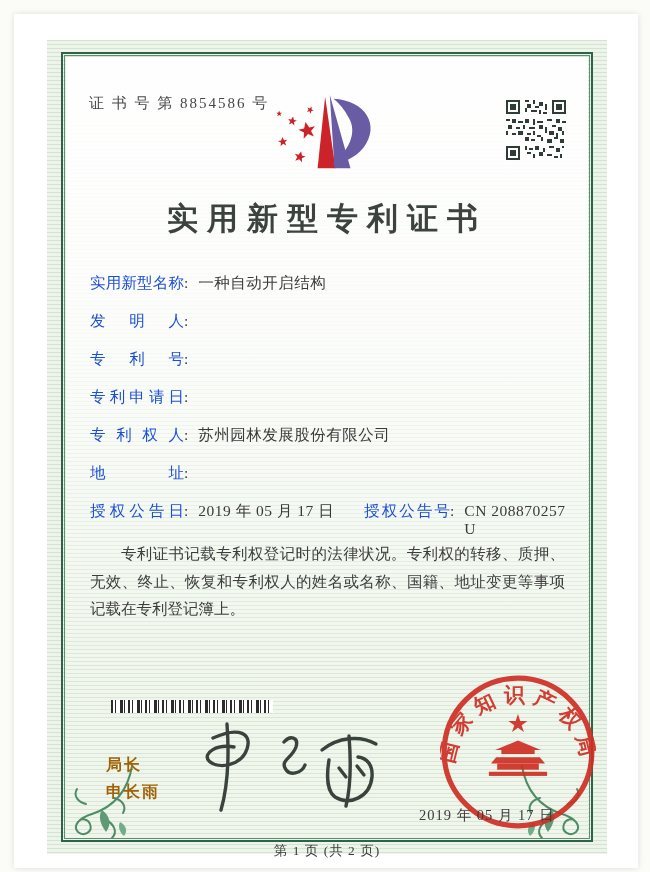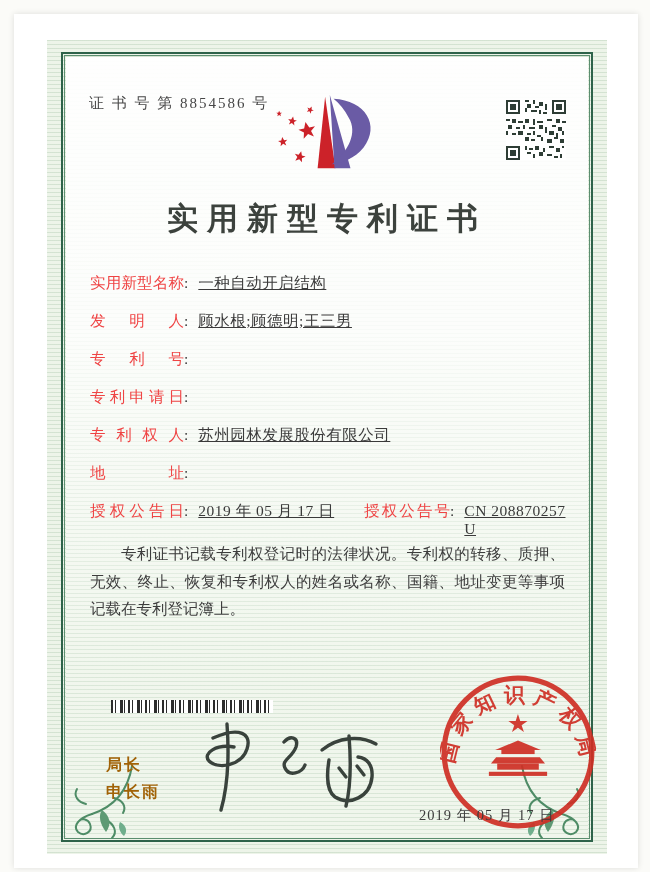--- a/index.html
+++ b/index.html
@@ -66,24 +66,24 @@
     color:#3c423d; font-weight:600;font-family:Liberation Serif, serif;
   }
   .fields {
     position:absolute; left:27px; top:219px; right:24px;
     font-size:15.5px; color:#3a3a3a;
   }
   .field-row { display:flex; align-items:baseline; height:38px; position:relative; }
   .flabel {
     display:inline-block; width:94px;
     text-align:justify; text-align-last:justify;
-    color:#ef4444; flex:none;
+    color:#1d4ed8; flex:none;
   }
   .fcolon { flex:none; margin-right:10px; }
-  .fvalue { letter-spacing:0.5px;text-decoration:underline; }
+  .fvalue { letter-spacing:0.5px; }
   .pair2 { position:absolute; left:250px; top:0; display:flex; align-items:baseline; }
   .pair2 .flabel { width:86px;margin-left:24px; }
 
   .body-text {
     position:absolute; left:27px; right:26px; top:486px;
     font-size:15.5px; line-height:27.5px; color:#3d3d3d;
     text-align:justify;
   }
   .body-text p { text-indent:2em; }
 
@@ -239,21 +239,20 @@
 
       <div class="fields">
         <div class="field-row">
           <span class="flabel">实用新型名称</span>
             <span class="fcolon">:</span>
           <span class="fvalue">一种自动开启结构</span>
         </div>
         <div class="field-row">
           <span class="flabel">发明人</span>
             <span class="fcolon">:</span>
-          <span class="fvalue">顾水根;顾德明;王三男</span>
         </div>
         <div class="field-row">
           <span class="flabel">专利号</span>
             <span class="fcolon">:</span>
         </div>
         <div class="field-row">
           <span class="flabel">专利申请日</span>
             <span class="fcolon">:</span>
         </div>
         <div class="field-row">
@@ -315,15 +314,16 @@
             <path d="M53,73 L75,64 L97,73 Z"></path>
             <rect x="59" y="72" width="32" height="5"></rect>
             <path d="M49,86 L101,86 L96,80 L54,80 Z"></path>
             <rect x="55" y="86" width="40" height="6"></rect>
             <rect x="47" y="94" width="56" height="4"></rect>
           </g>
         </g>
       </svg>
       <div class="seal-date">2019 年 05 月 17 日</div>
 
+      <div class="footer">第 1 页 (共 2 页)</div>
     </div>
   </div>
 </div>
 
 </body></html>

